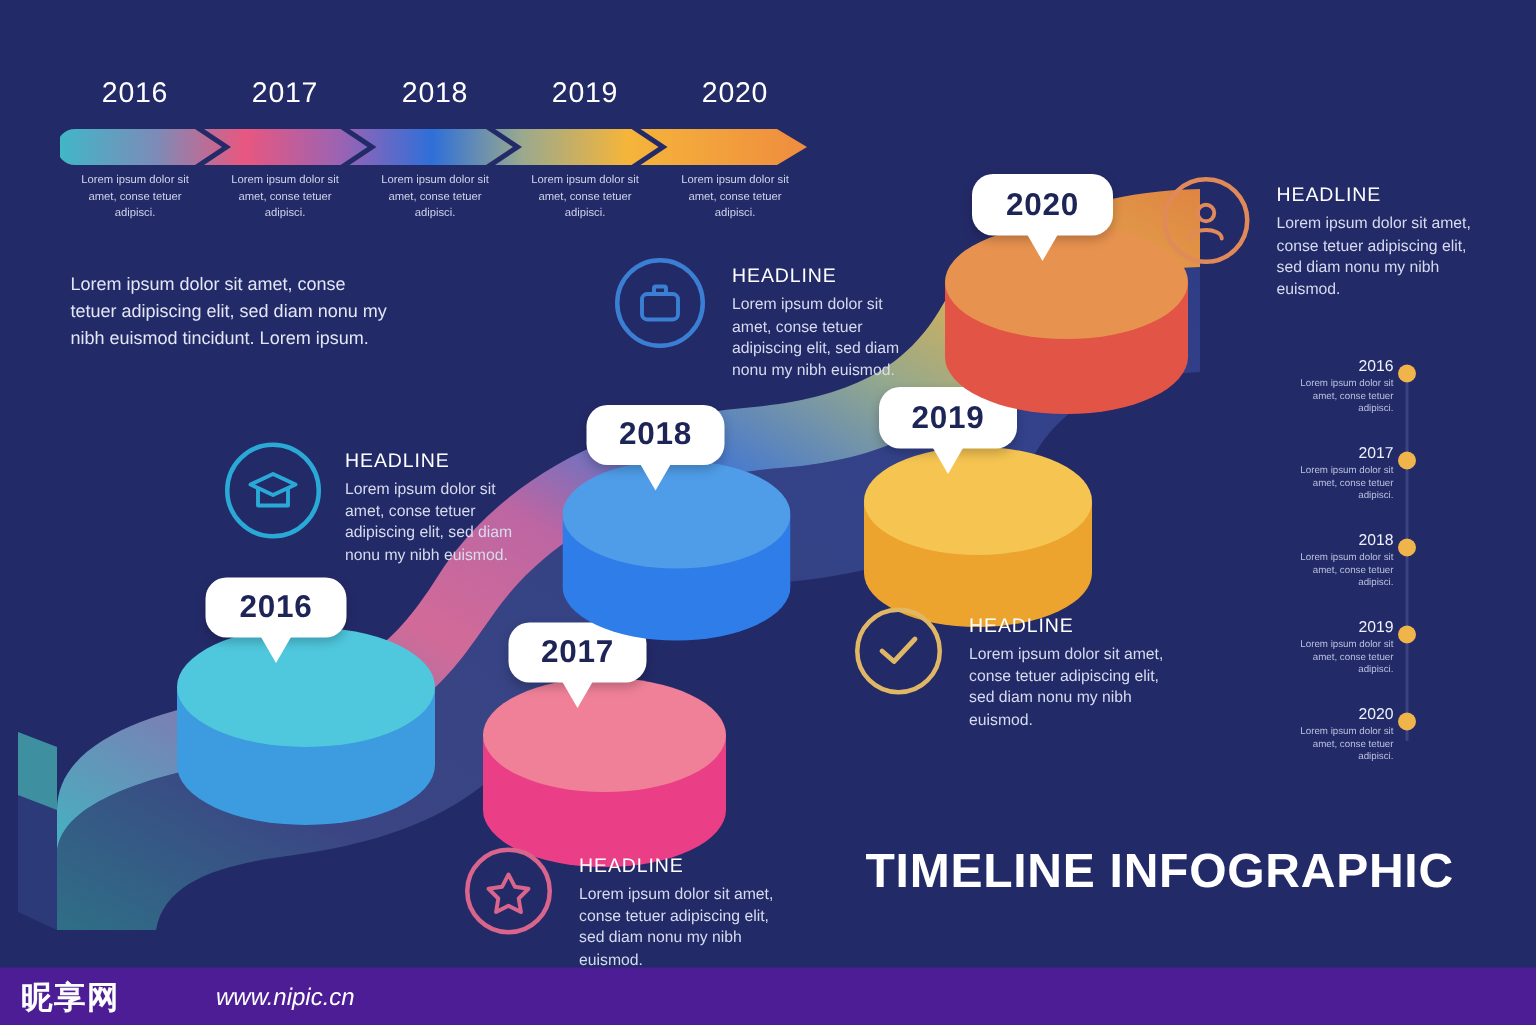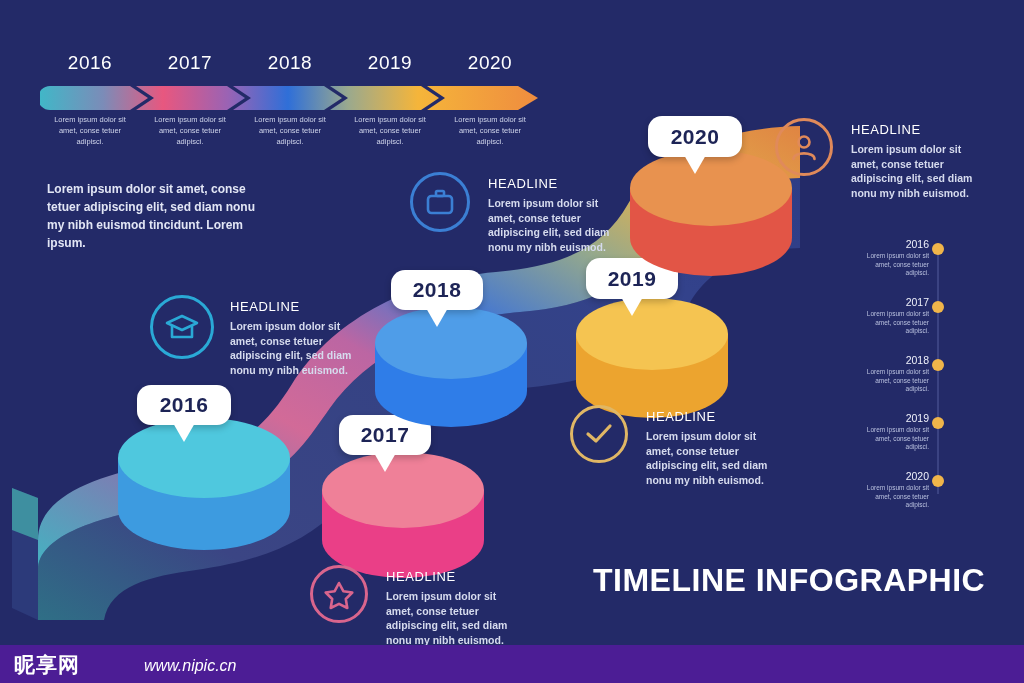--- a/index.html
+++ b/index.html
@@ -27,21 +27,21 @@
   .arrow-cap {
     flex: 1; text-align: center; color: #cfd4ea;
     font-size: 7.5px; line-height: 11px; padding: 0 8px;
   }
 
   
   .headline {
     color: #ffffff; font-weight: normal; font-size: 13px;
     letter-spacing: .6px; margin-bottom: 5px;
   }
-  .body-sm { color: #d6dbee; font-size: 10.5px; line-height: 14.5px; font-weight: bold; }
+  .body-sm { color: #d6dbee; font-size: 10.5px; line-height: 14.5px; }
 
   
   #intro { left: 47px; top: 180px; width: 215px; }
   #intro .body-sm { font-size: 12px; line-height: 18px; color: #e2e6f5; }
 
   
   .info { display: flex; align-items: flex-start; }
   .info .ring {
     flex: 0 0 auto; border-radius: 50%;
     display: flex; align-items: center; justify-content: center;
@@ -71,21 +71,21 @@
   }
   .v-item { position: absolute; right: 66px; text-align: right; width: 72px; }
   .v-year { color: #eef0fa; font-size: 10.5px; margin-bottom: 2px; }
   .v-desc { color: #b9c0de; font-size: 6.5px; line-height: 8.6px; }
   .v-dot {
     position: absolute; left: 77px; width: 12px; height: 12px;
     border-radius: 50%; background: #f0b54a;
   }
 
   
-  #maintitle { left: 593px; top: 562px; width: 400px; }
+  #maintitle { left: 577px; top: 562px; width: 400px; }
   #maintitle .t1 {
     color: #ffffff; font-weight: bold; font-size: 32px;
     letter-spacing: .5px; line-height: 36px;
   }
   #maintitle .t2 {
     color: #4fb8e0; font-size: 24px; letter-spacing: 2.5px;
     text-align: right; line-height: 30px;
   }
 
   

